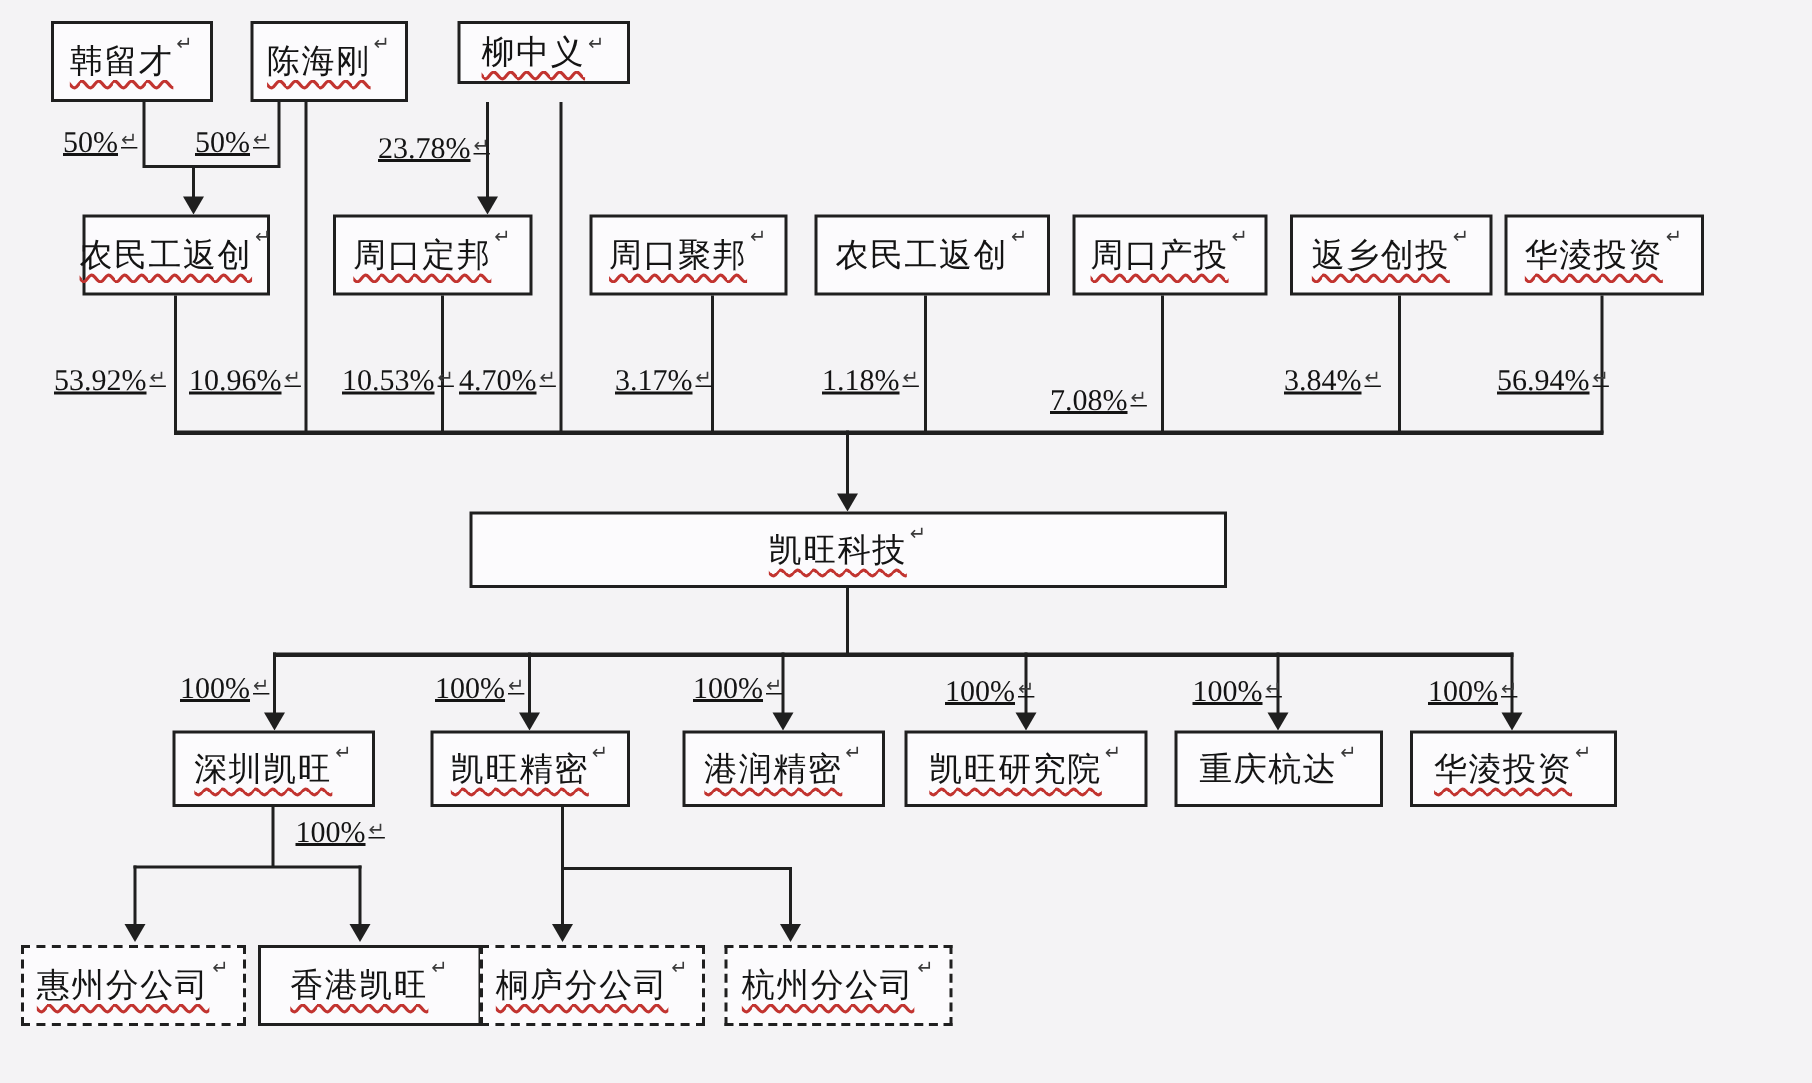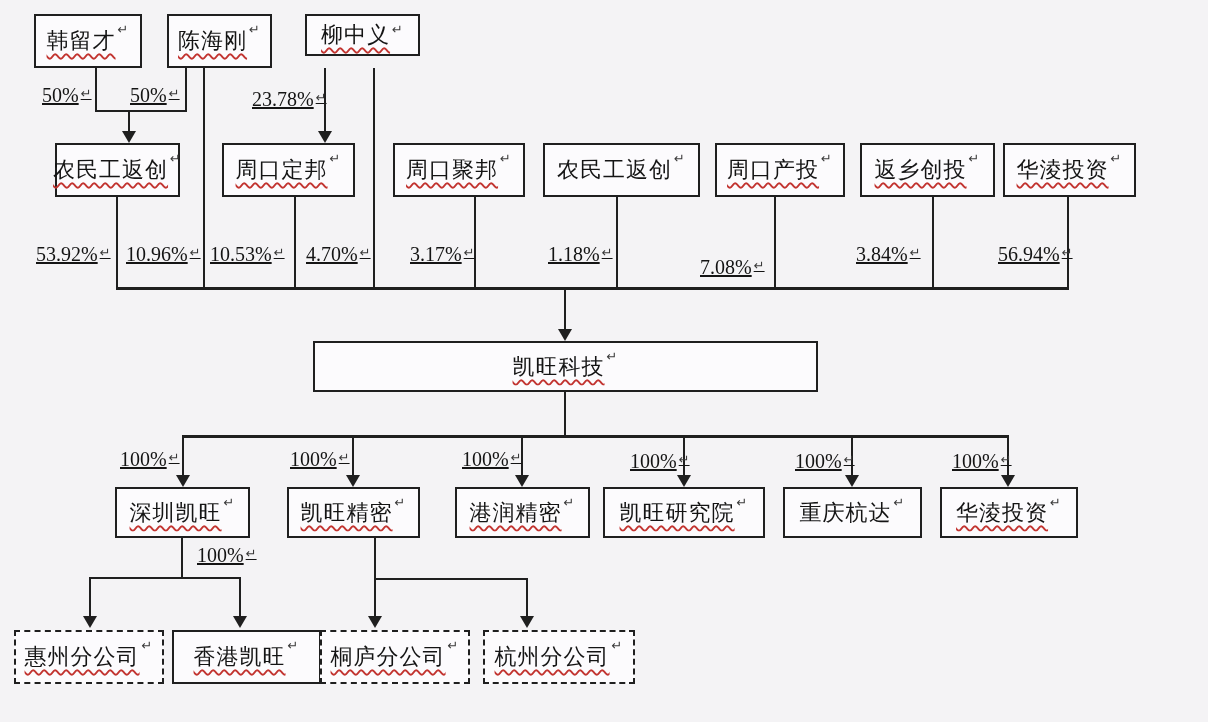--- a/index.html
+++ b/index.html
@@ -128,21 +128,21 @@
   <div class="vl" style="left:1067px;top:197px;height:92px"></div>
 
   <div class="pct" style="left:36px;top:243px">
     <span>53.92%</span>
       <span class="ret">↵</span>
   </div>
   <div class="pct" style="left:126px;top:243px">
     <span>10.96%</span>
       <span class="ret">↵</span>
   </div>
-  <div class="pct" style="left:210px;top:243px">
+  <div class="pct" style="left:228px;top:243px">
     <span>10.53%</span>
       <span class="ret">↵</span>
   </div>
   <div class="pct" style="left:306px;top:243px">
     <span>4.70%</span>
       <span class="ret">↵</span>
   </div>
   <div class="pct" style="left:410px;top:243px">
     <span>3.17%</span>
       <span class="ret">↵</span>

